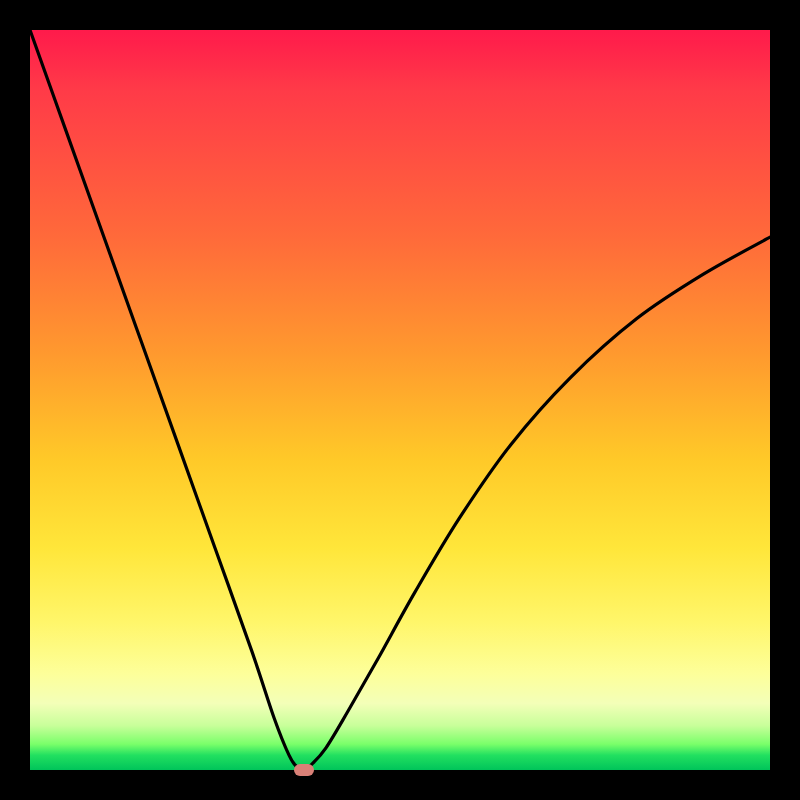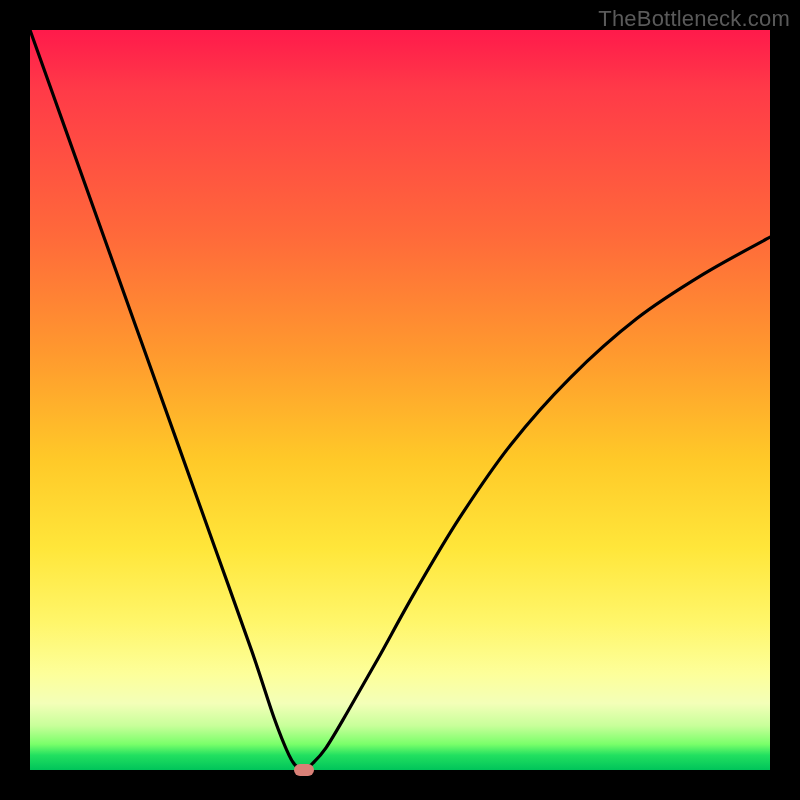--- a/index.html
+++ b/index.html
@@ -65,20 +65,19 @@
     height: 12px;
     border-radius: 6px;
     background: #d98077;
     transform: translate(-50%, -50%);
   }
 </style>
 </head>
 <body>
 
 <div class="frame">
-  <div class="watermark">TheBottleneck.com</div>
   <div class="plot">
     <svg class="curve" viewBox="0 0 740 740" preserveAspectRatio="none">
       <path id="curve-path" fill="none" stroke="#000000" stroke-width="3.2" stroke-linecap="round" stroke-linejoin="round" d="M 0 0 C 6.166666666666667 17.26666666666667 24.666666666666664 69.06666666666669 37 103.60000000000002 C 49.333333333333336 138.13333333333335 61.666666666666664 172.6666666666667 74 207.20000000000005 C 86.33333333333333 241.73333333333338 98.66666666666667 276.2666666666667 111 310.8 C 123.33333333333333 345.3333333333333 135.66666666666666 379.8666666666667 148 414.4 C 160.33333333333334 448.9333333333333 172.66666666666666 483.46666666666664 185 518 C 197.33333333333334 552.5333333333333 212.13333333333333 593.2333333333333 222 621.6 C 231.86666666666667 649.9666666666667 238.03333333333336 670.9333333333334 244.20000000000002 688.2 C 250.36666666666667 705.4666666666667 255.3 717.1833333333334 259 725.2 C 262.7 733.2166666666667 263.9333333333333 733.8333333333333 266.4 736.3 C 268.8666666666667 738.7666666666667 271.33333333333337 740.2466666666667 273.8 740 C 276.26666666666665 739.7533333333333 277.5 738.5200000000001 281.2 734.82 C 284.9 731.12 289.8333333333333 726.8033333333333 296 717.8 C 302.1666666666667 708.7966666666666 309.56666666666666 695.5999999999999 318.2 680.8 C 326.8333333333333 666 336.69999999999993 648.7333333333333 347.79999999999995 629 C 358.9 609.2666666666667 371.23333333333335 585.8333333333333 384.8 562.4 C 398.3666666666667 538.9666666666667 413.16666666666663 513.0666666666666 429.2 488.4 C 445.23333333333335 463.7333333333333 462.5 437.8333333333333 481 414.4 C 499.5 390.96666666666664 519.2333333333332 368.7666666666666 540.1999999999999 347.79999999999995 C 561.1666666666666 326.8333333333333 584.5999999999999 305.8666666666667 606.8 288.6 C 629 271.33333333333337 651.1999999999999 257.76666666666665 673.4 244.2 C 695.6 230.63333333333333 728.9 213.3666666666667 740 207.20000000000005"></path>
     </svg>
     <div class="dot" id="min-dot" style="left: 273.8px; top: 740px; background: rgb(217, 128, 119);"></div>
   </div>
 </div>
 
 </body></html>

